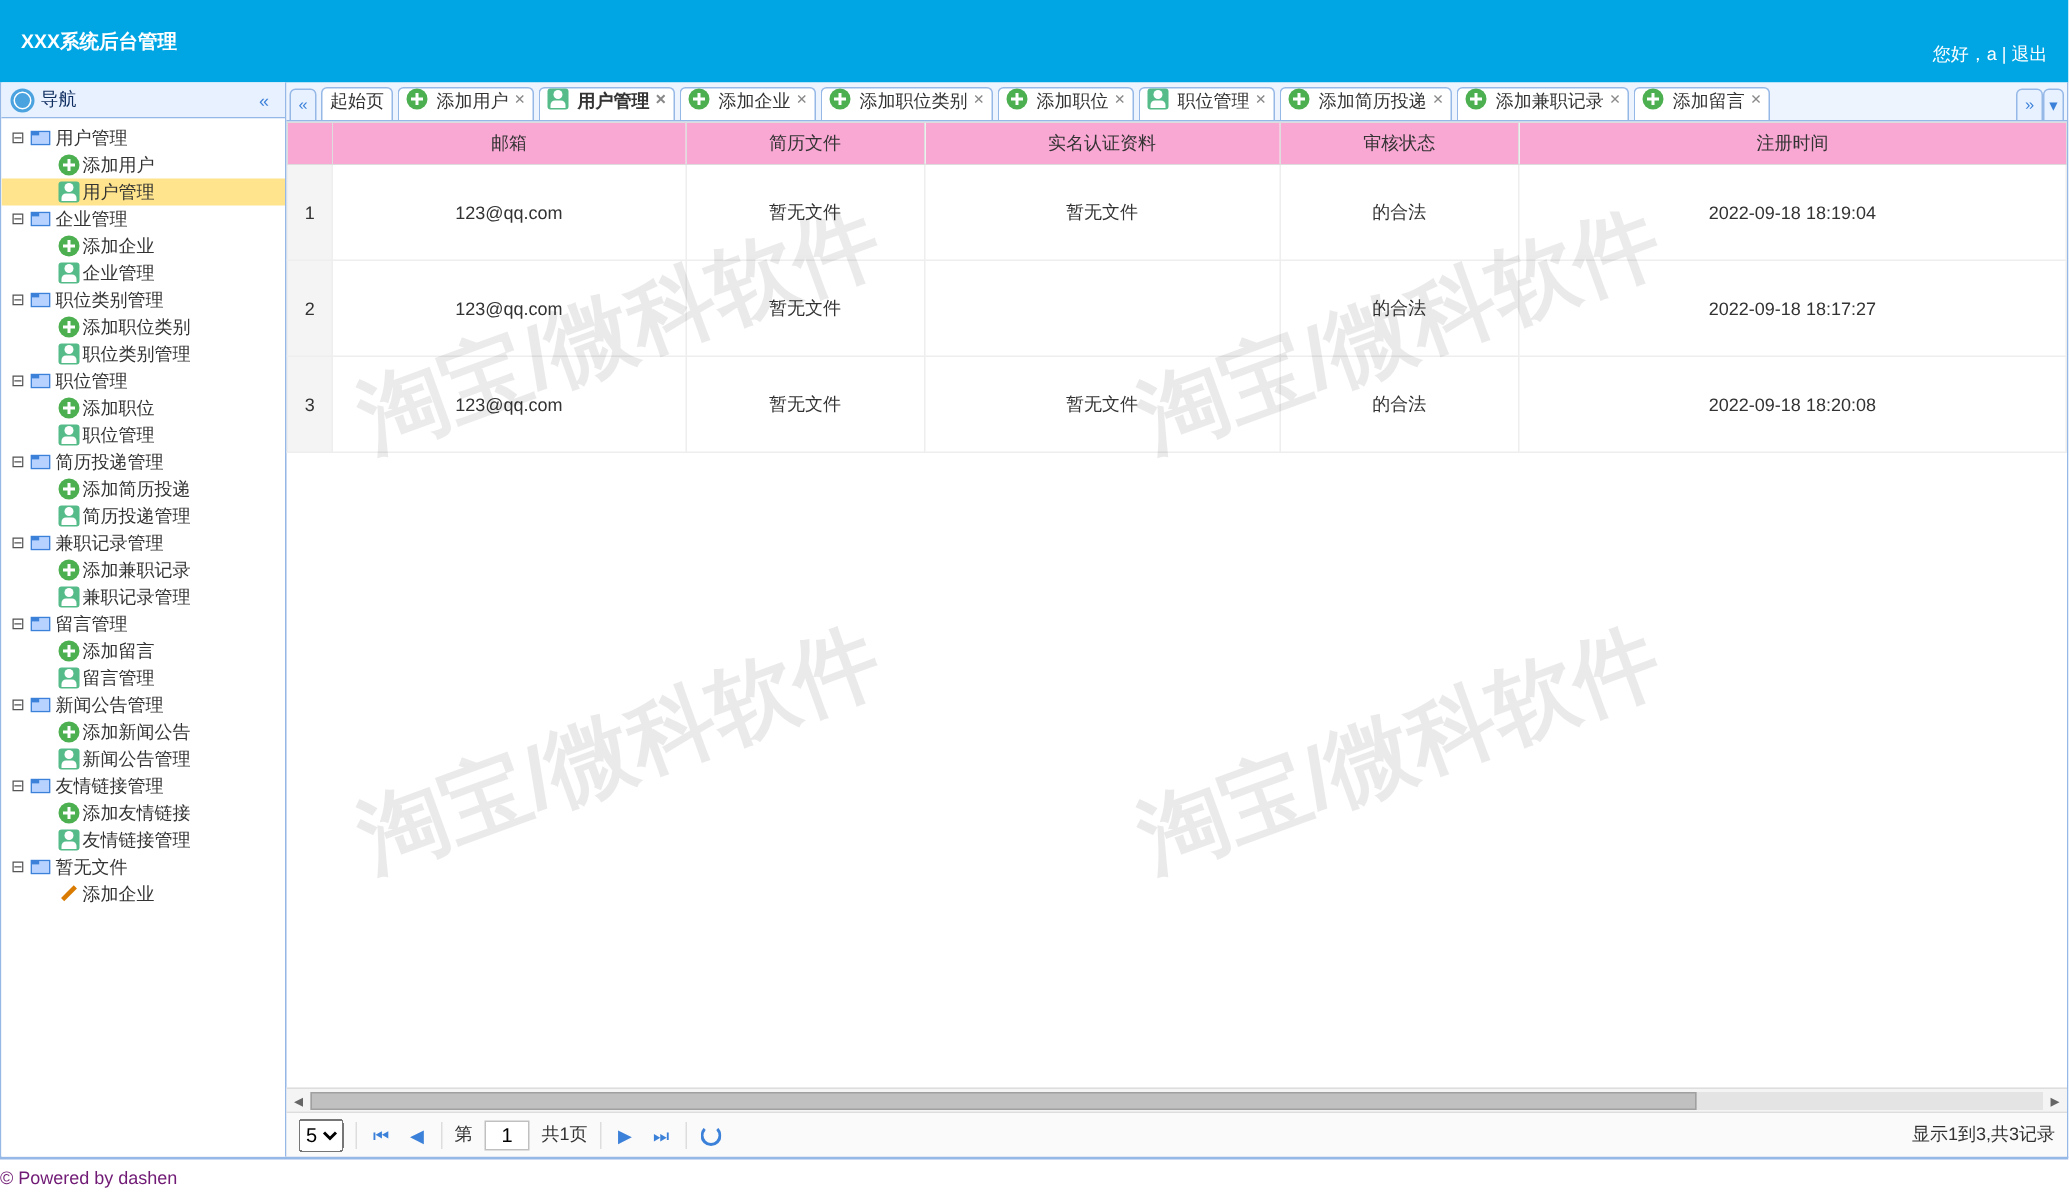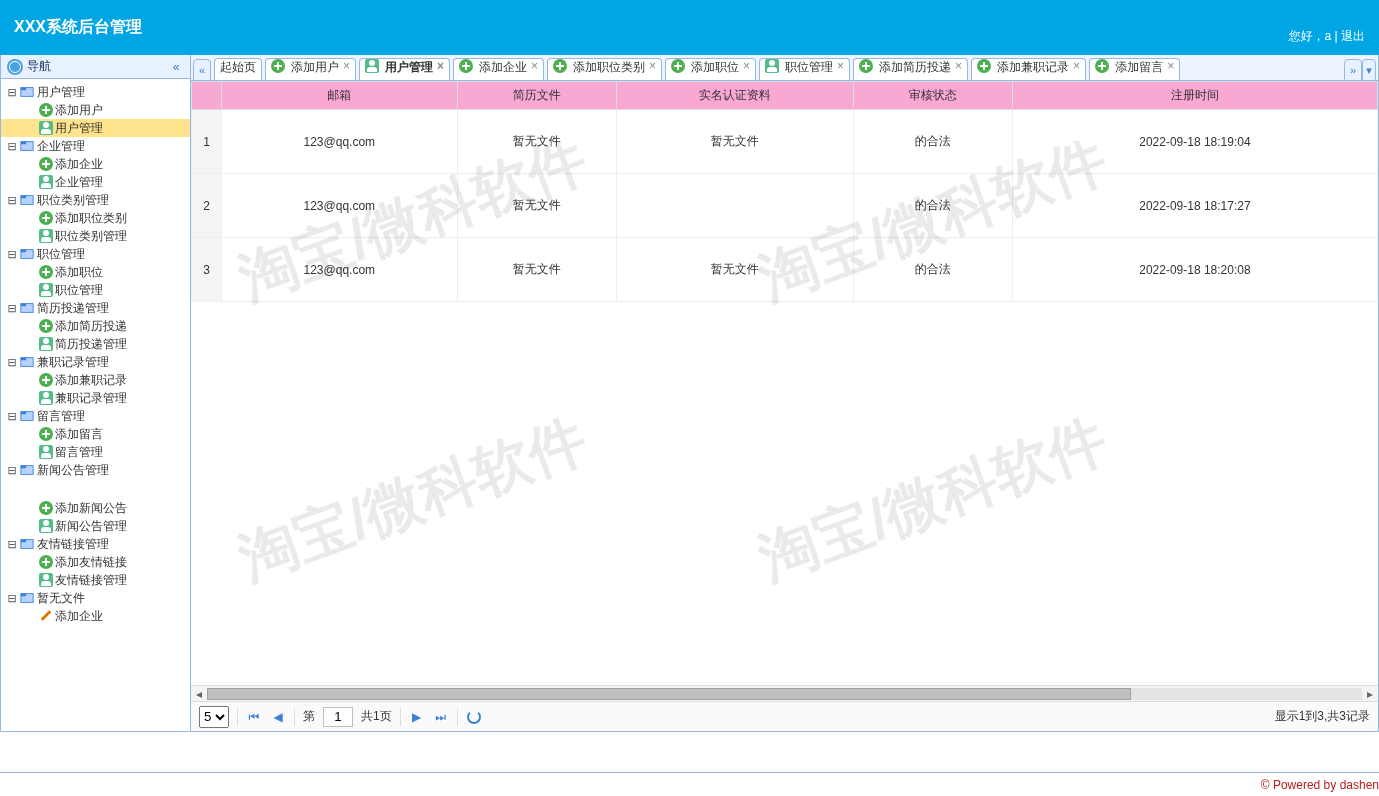--- a/index.html
+++ b/index.html
@@ -1,20 +1,20 @@
 <!DOCTYPE html>
 <html><head>
 <meta charset="utf-8">
 <style>
 * { box-sizing: border-box; margin: 0; padding: 0; }
 html, body { height: 100%; font-family: "Microsoft YaHei", Arial, sans-serif; font-size: 12px; color: #333; }
 body { display: flex; flex-direction: column; background: #fff; }
 
 .header { background: #00a6e4; color: #fff; height: 55px; display: flex; align-items: center; justify-content: space-between; padding: 0 14px; }
-.header .title { font-size: 16px; font-weight: bold; }
+.header .title { font-size: 13px; font-weight: bold; }
 .header .userblock { font-size: 12px; padding-top: 18px; }
 .header .userblock a { color: #fff; text-decoration: none; cursor: pointer; }
 
 .main { flex: 1; display: flex; min-height: 0; border: 1px solid #95b8e7; border-top: none; }
 
 .sidebar { width: 190px; border-right: 1px solid #95b8e7; display: flex; flex-direction: column; background: #f8f8f8; }
 .sidebar-head { background: #e8f1ff; border-bottom: 1px solid #95b8e7; height: 24px; display: flex; align-items: center; padding: 0 6px; justify-content: space-between; }
 .sidebar-head .lbl { display: flex; align-items: center; gap: 4px; font-weight: normal; color: #0e2d5f; }
 .collapse-icon { width:16px; height:16px; display:inline-flex; align-items:center; justify-content:center; color:#3c81d9; font-size:12px; cursor:pointer; }
 .globe-icon { width:16px; height:16px; background:#4aa3df; border-radius:50%; display:inline-block; position:relative; }
@@ -79,21 +79,21 @@
 .scroll-x .track{flex:1;height:12px;background:#e4e4e4;position:relative;}
 .scroll-x .thumb{position:absolute;left:0;top:0;height:100%;width:80%;background:#c0c0c0;border:1px solid #a0a0a0;}
 
 .pager { height:30px; border-top:1px solid #ddd; display:flex; align-items:center; padding:0 8px; gap:8px; background:#fafafa; }
 .pager select { height:22px; }
 .pg-btn { width:16px;height:16px;display:inline-flex;align-items:center;justify-content:center;color:#3c81d9;cursor:pointer;border-radius:2px;}
 .pg-sep { width:1px;height:18px;background:#ddd; }
 .pg-input { width:30px;height:20px;text-align:center;border:1px solid #c0c0c0;}
 .pager .info { margin-left:auto; }
 
-.footer { height:24px; border-top:1px solid #95b8e7; text-align:right; line-height:24px; color:#b91c1c;margin-top:40px; }
+.footer { height:24px; border-top:1px solid #95b8e7; text-align:left; line-height:24px; color:#701a75; }
 .wm-layer{position:absolute;inset:60px 0 0 0;pointer-events:none;opacity:0.08;overflow:hidden;z-index:5;}
 .wm-text{position:absolute;font-size:58px;color:#000;font-weight:bold;transform:rotate(-20deg);white-space:nowrap;}
 </style>
 </head>
 <body>
 
 <div class="header">
   <div class="title">XXX系统后台管理</div>
   <div class="userblock">
     <span>您好，a</span><span> | </span><a>退出</a>
@@ -253,21 +253,21 @@
         <div class="tree-item">
           <span class="expander">⊟</span>
           <span class="folder-icon">
             <svg viewBox="0 0 16 16">
               <rect x="1" y="3" width="14" height="10" fill="#b7d2ff" stroke="#3c81d9"></rect>
               <rect x="1" y="3" width="6" height="3" fill="#3c81d9"></rect>
             </svg>
           </span>
           <span>新闻公告管理</span>
         </div>
-        <div class="tree-item" style="padding-left: 24px; margin-top: 20px;">
+        <div class="tree-item" style="padding-left: 24px;">
           <span class="expander"></span>
           <span class="add-icon"></span>
           <span>添加新闻公告</span>
         </div>
         <div class="tree-item" style="padding-left: 24px;">
           <span class="expander"></span>
           <span class="person-icon"></span>
           <span>新闻公告管理</span>
         </div>
         <div class="tree-item">

